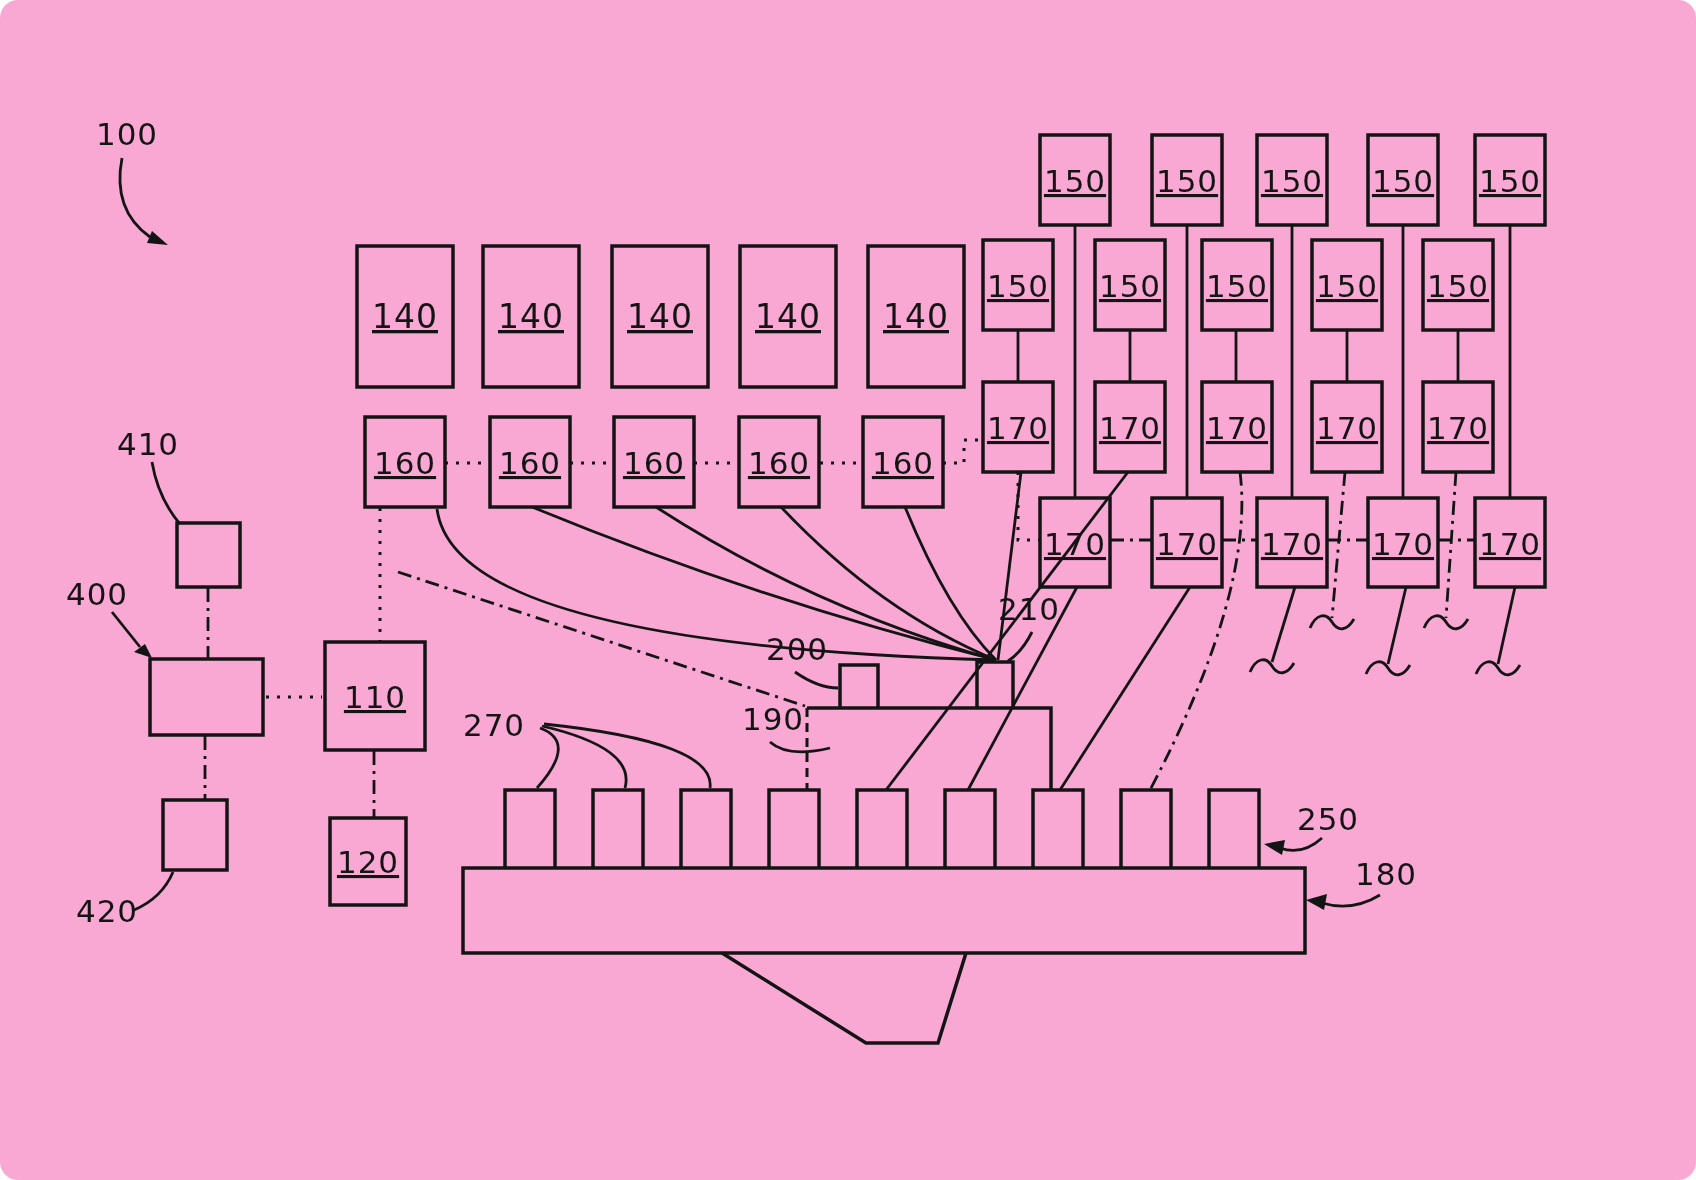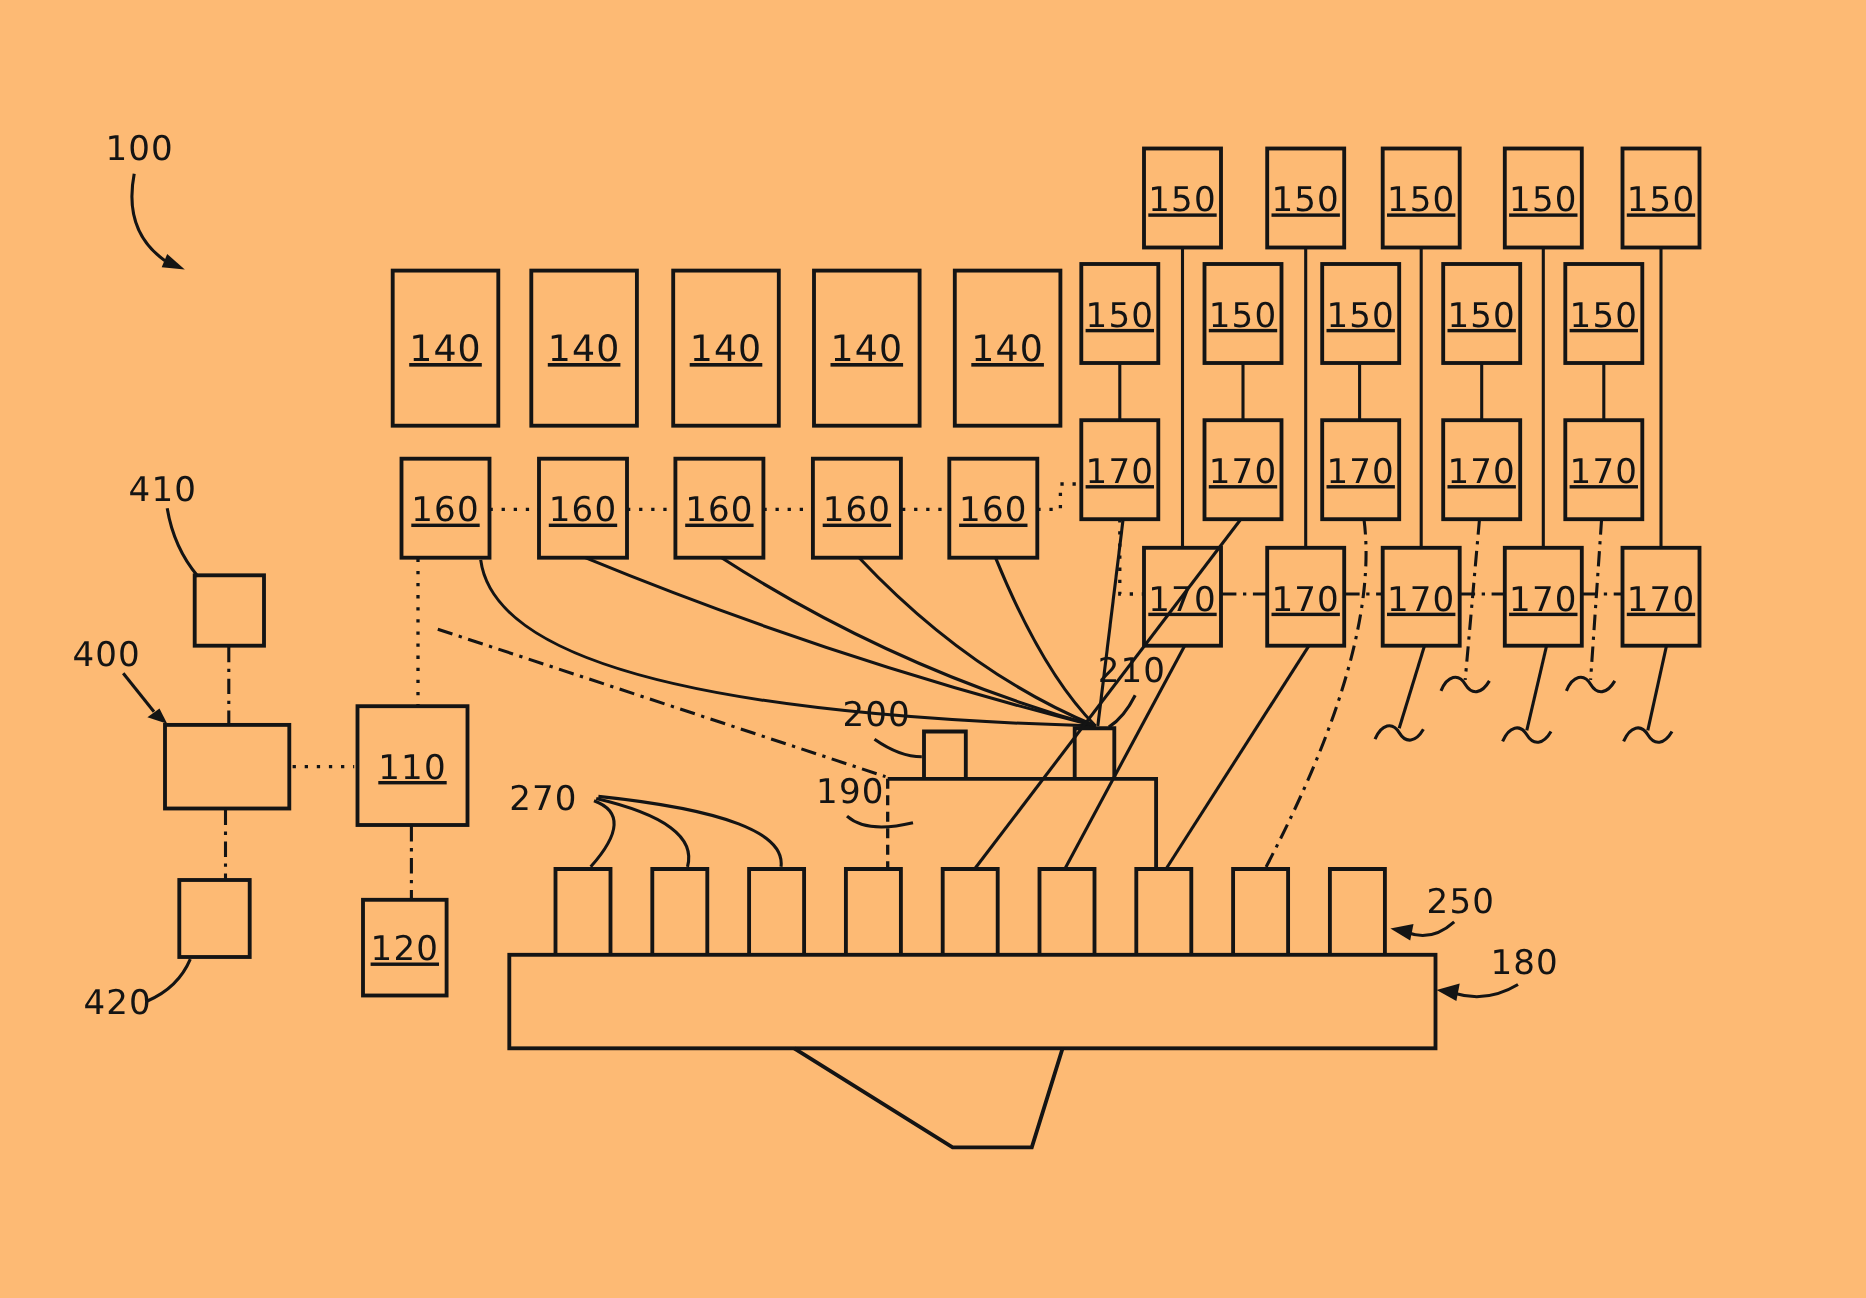--- a/index.html
+++ b/index.html
@@ -1,16 +1,16 @@
 <!DOCTYPE html>
 <html><head>
 <meta charset="utf-8">
 <style>
   html,body{margin:0;padding:0;background:#ffffff;}
-  .stage{width:1696px;height:1180px;position:relative;background:#fdba74;overflow:hidden;}
+  .stage{width:1696px;height:1180px;position:relative;background:#f9a8d4;overflow:hidden;border-radius:18px;}
   svg{display:block;}
   .bx{fill:none;stroke:#141414;stroke-width:3.5;}
   .ln{fill:none;stroke:#141414;stroke-width:2.8;}
   .th{fill:none;stroke:#141414;stroke-width:3.5;}
   .dd{fill:none;stroke:#141414;stroke-width:2.8;stroke-dasharray:14 6 3 6;}
   .dt{fill:none;stroke:#141414;stroke-width:3;stroke-dasharray:3 8;}
   .bde{fill:none;stroke:#141414;stroke-width:3;stroke-dasharray:9 6;}
   .hd{fill:#141414;stroke:none;}
   .tx{font-family:"DejaVu Sans",sans-serif;font-size:31px;fill:#141414;text-anchor:middle;text-decoration:underline;letter-spacing:1px;}
   .tx140{font-size:33px;}

